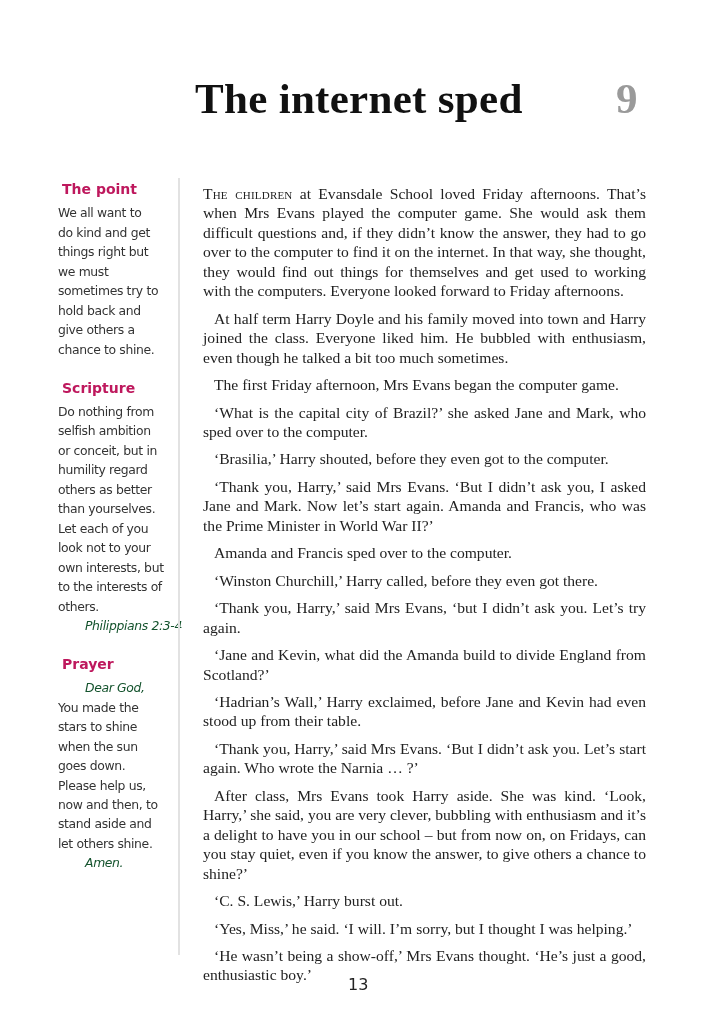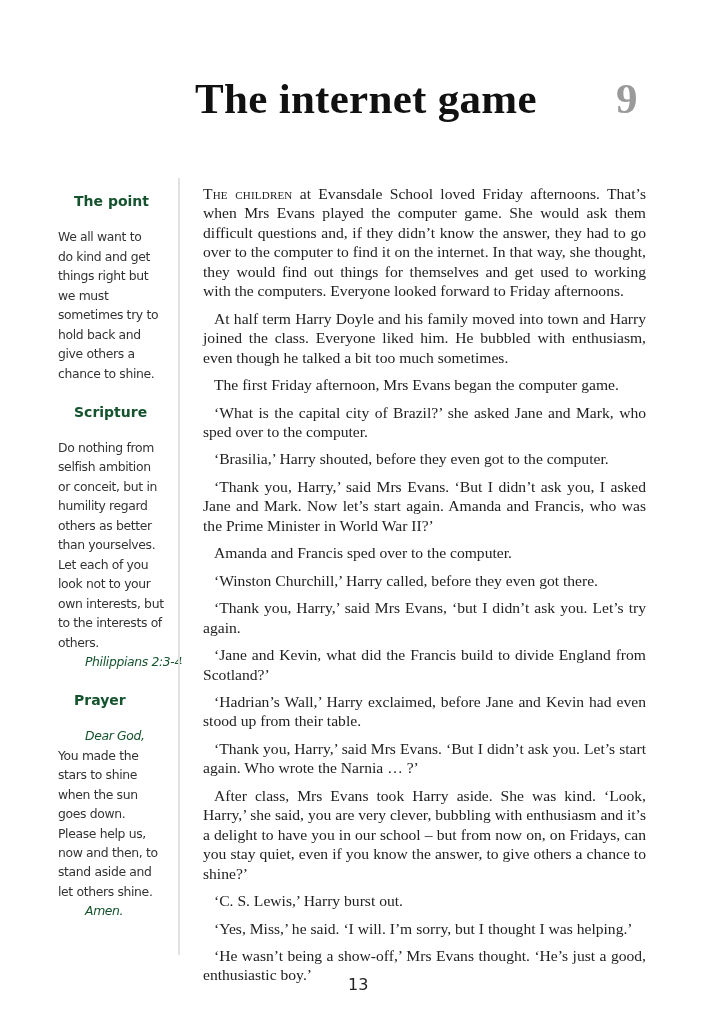--- a/index.html
+++ b/index.html
@@ -16,21 +16,21 @@
     font-weight: bold; font-size: 43px; color: #9a9a9a; margin: 0;
   }
   .sidebar {
     position: absolute; left: 58px; top: 176px; width: 120px;
     font-family: "DejaVu Sans", "Liberation Sans", sans-serif;
     font-size: 12.4px; line-height: 19.45px; color: #333;
     letter-spacing: -0.35px;
   }
   .sidebar .sec { margin-bottom: 19.45px; }
   .sidebar h3 {
-    margin: 16px; font-size: 14px; font-weight: bold; color: #14532d; letter-spacing: 0;
+    margin: 4px; font-size: 14px; font-weight: bold; color: #be185d; letter-spacing: 0;
     line-height: 19.45px;
   }
   .sidebar .line { display: block; white-space: nowrap; }
   .sidebar .ital { font-style: italic; color: #14532d; margin-left: 27px; }
   .divider {
     position: absolute; left: 178px; top: 178px; width: 1.5px; height: 777px;
     background: #e2e2e2;
   }
   .body-text {
     position: absolute; left: 195px; top: 176px; width: 459px;
@@ -42,21 +42,21 @@
   .smallcaps { font-variant: small-caps; letter-spacing: 0.2px; }
   .page-num {
     position: absolute; left: 348px; top: 975px;
     font-family: "DejaVu Sans", "Liberation Sans", sans-serif;
     font-size: 16px; color: #222;
   }
 </style>
 </head>
 <body>
 
-<h1 class="title">The internet game</h1>
+<h1 class="title">The internet sped</h1>
 <div class="chapter-num">9</div>
 
 <aside class="sidebar">
   <div class="sec">
     <h3>The point</h3>
     <span class="line">We all want to</span>
     <span class="line">do kind and get</span>
     <span class="line">things right but</span>
     <span class="line">we must</span>
     <span class="line">sometimes try to</span>
@@ -99,21 +99,21 @@
 <article class="body-text">
   <p><span class="smallcaps">The children</span><span> at Evansdale School loved Friday afternoons. That’s when Mrs Evans played the computer game. She would ask them difficult questions and, if they didn’t know the answer, they had to go over to the computer to find it on the internet. In that way, she thought, they would find out things for themselves and get used to working with the computers. Everyone looked forward to Friday afternoons.</span></p>
   <p class="indent">At half term Harry Doyle and his family moved into town and Harry joined the class. Everyone liked him. He bubbled with enthusiasm, even though he talked a bit too much sometimes.</p>
   <p class="indent">The first Friday afternoon, Mrs Evans began the computer game.</p>
   <p class="indent">‘What is the capital city of Brazil?’ she asked Jane and Mark, who sped over to the computer.</p>
   <p class="indent">‘Brasilia,’ Harry shouted, before they even got to the computer.</p>
   <p class="indent">‘Thank you, Harry,’ said Mrs Evans. ‘But I didn’t ask you, I asked Jane and Mark. Now let’s start again. Amanda and Francis, who was the Prime Minister in World War II?’</p>
   <p class="indent">Amanda and Francis sped over to the computer.</p>
   <p class="indent">‘Winston Churchill,’ Harry called, before they even got there.</p>
   <p class="indent">‘Thank you, Harry,’ said Mrs Evans, ‘but I didn’t ask you. Let’s try again.</p>
-  <p class="indent">‘Jane and Kevin, what did the Francis build to divide England from Scotland?’</p>
+  <p class="indent">‘Jane and Kevin, what did the Amanda build to divide England from Scotland?’</p>
   <p class="indent">‘Hadrian’s Wall,’ Harry exclaimed, before Jane and Kevin had even stood up from their table.</p>
   <p class="indent">‘Thank you, Harry,’ said Mrs Evans. ‘But I didn’t ask you. Let’s start again. Who wrote the Narnia … ?’</p>
   <p class="indent">After class, Mrs Evans took Harry aside. She was kind. ‘Look, Harry,’ she said, you are very clever, bubbling with enthusiasm and it’s a delight to have you in our school – but from now on, on Fridays, can you stay quiet, even if you know the answer, to give others a chance to shine?’</p>
   <p class="indent">‘C. S. Lewis,’ Harry burst out.</p>
   <p class="indent">‘Yes, Miss,’ he said. ‘I will. I’m sorry, but I thought I was helping.’</p>
   <p class="indent">‘He wasn’t being a show-off,’ Mrs Evans thought. ‘He’s just a good, enthusiastic boy.’</p>
 </article>
 
 <div class="page-num">13</div>
 

